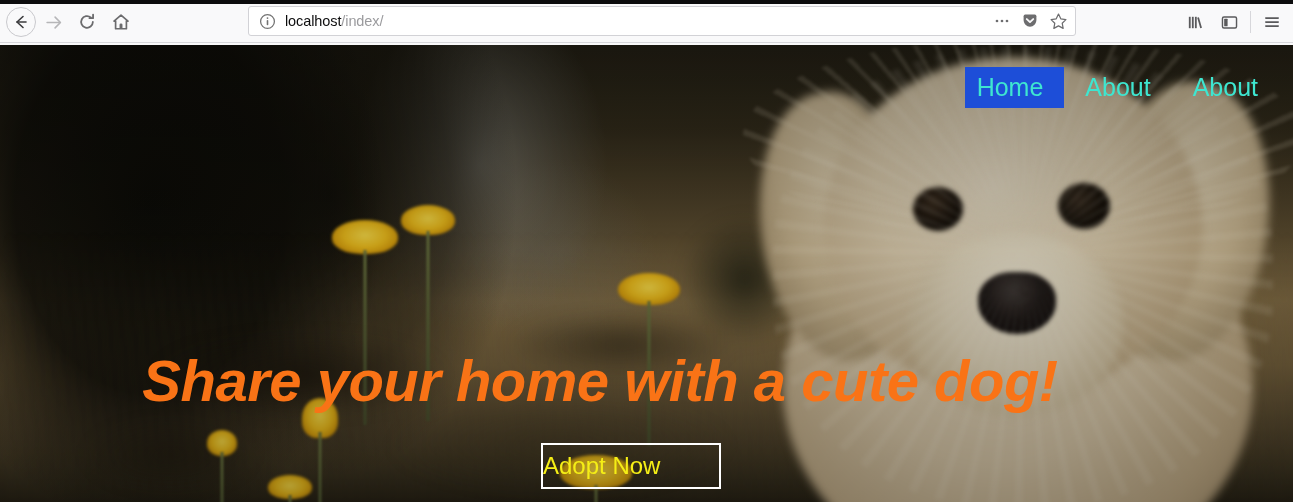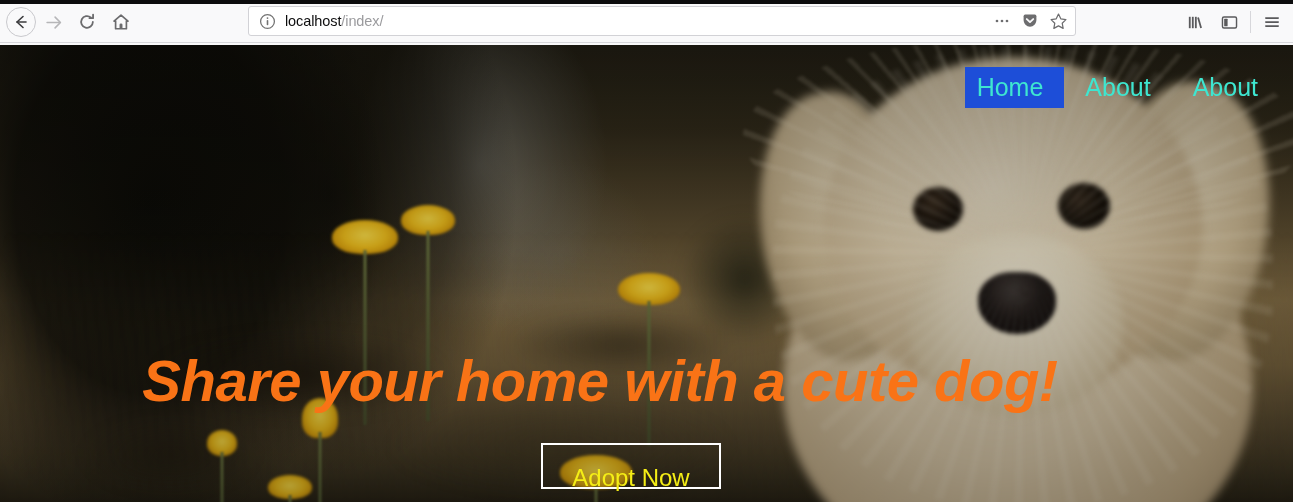--- a/index.html
+++ b/index.html
@@ -302,23 +302,23 @@
   .hero-cta {
     position: absolute;
     left: 541px; top: 398px;
     width: 180px; height: 46px;
     border: 2px solid #ffffff;
     background: transparent;
     color: #f5ee16;
     font-size: 24px;
     font-family: "Liberation Sans", sans-serif;
     line-height: 42px;
-    text-align: center;
+    text-align: left;
     box-sizing: border-box;
-    padding: 12px;
+    padding: 0;
     cursor: pointer;
   }
 </style>
 </head>
 <body>
 
 <div class="browser-chrome">
   <div class="chrome-topstrip"></div>
 
   <div class="nav-buttons">

